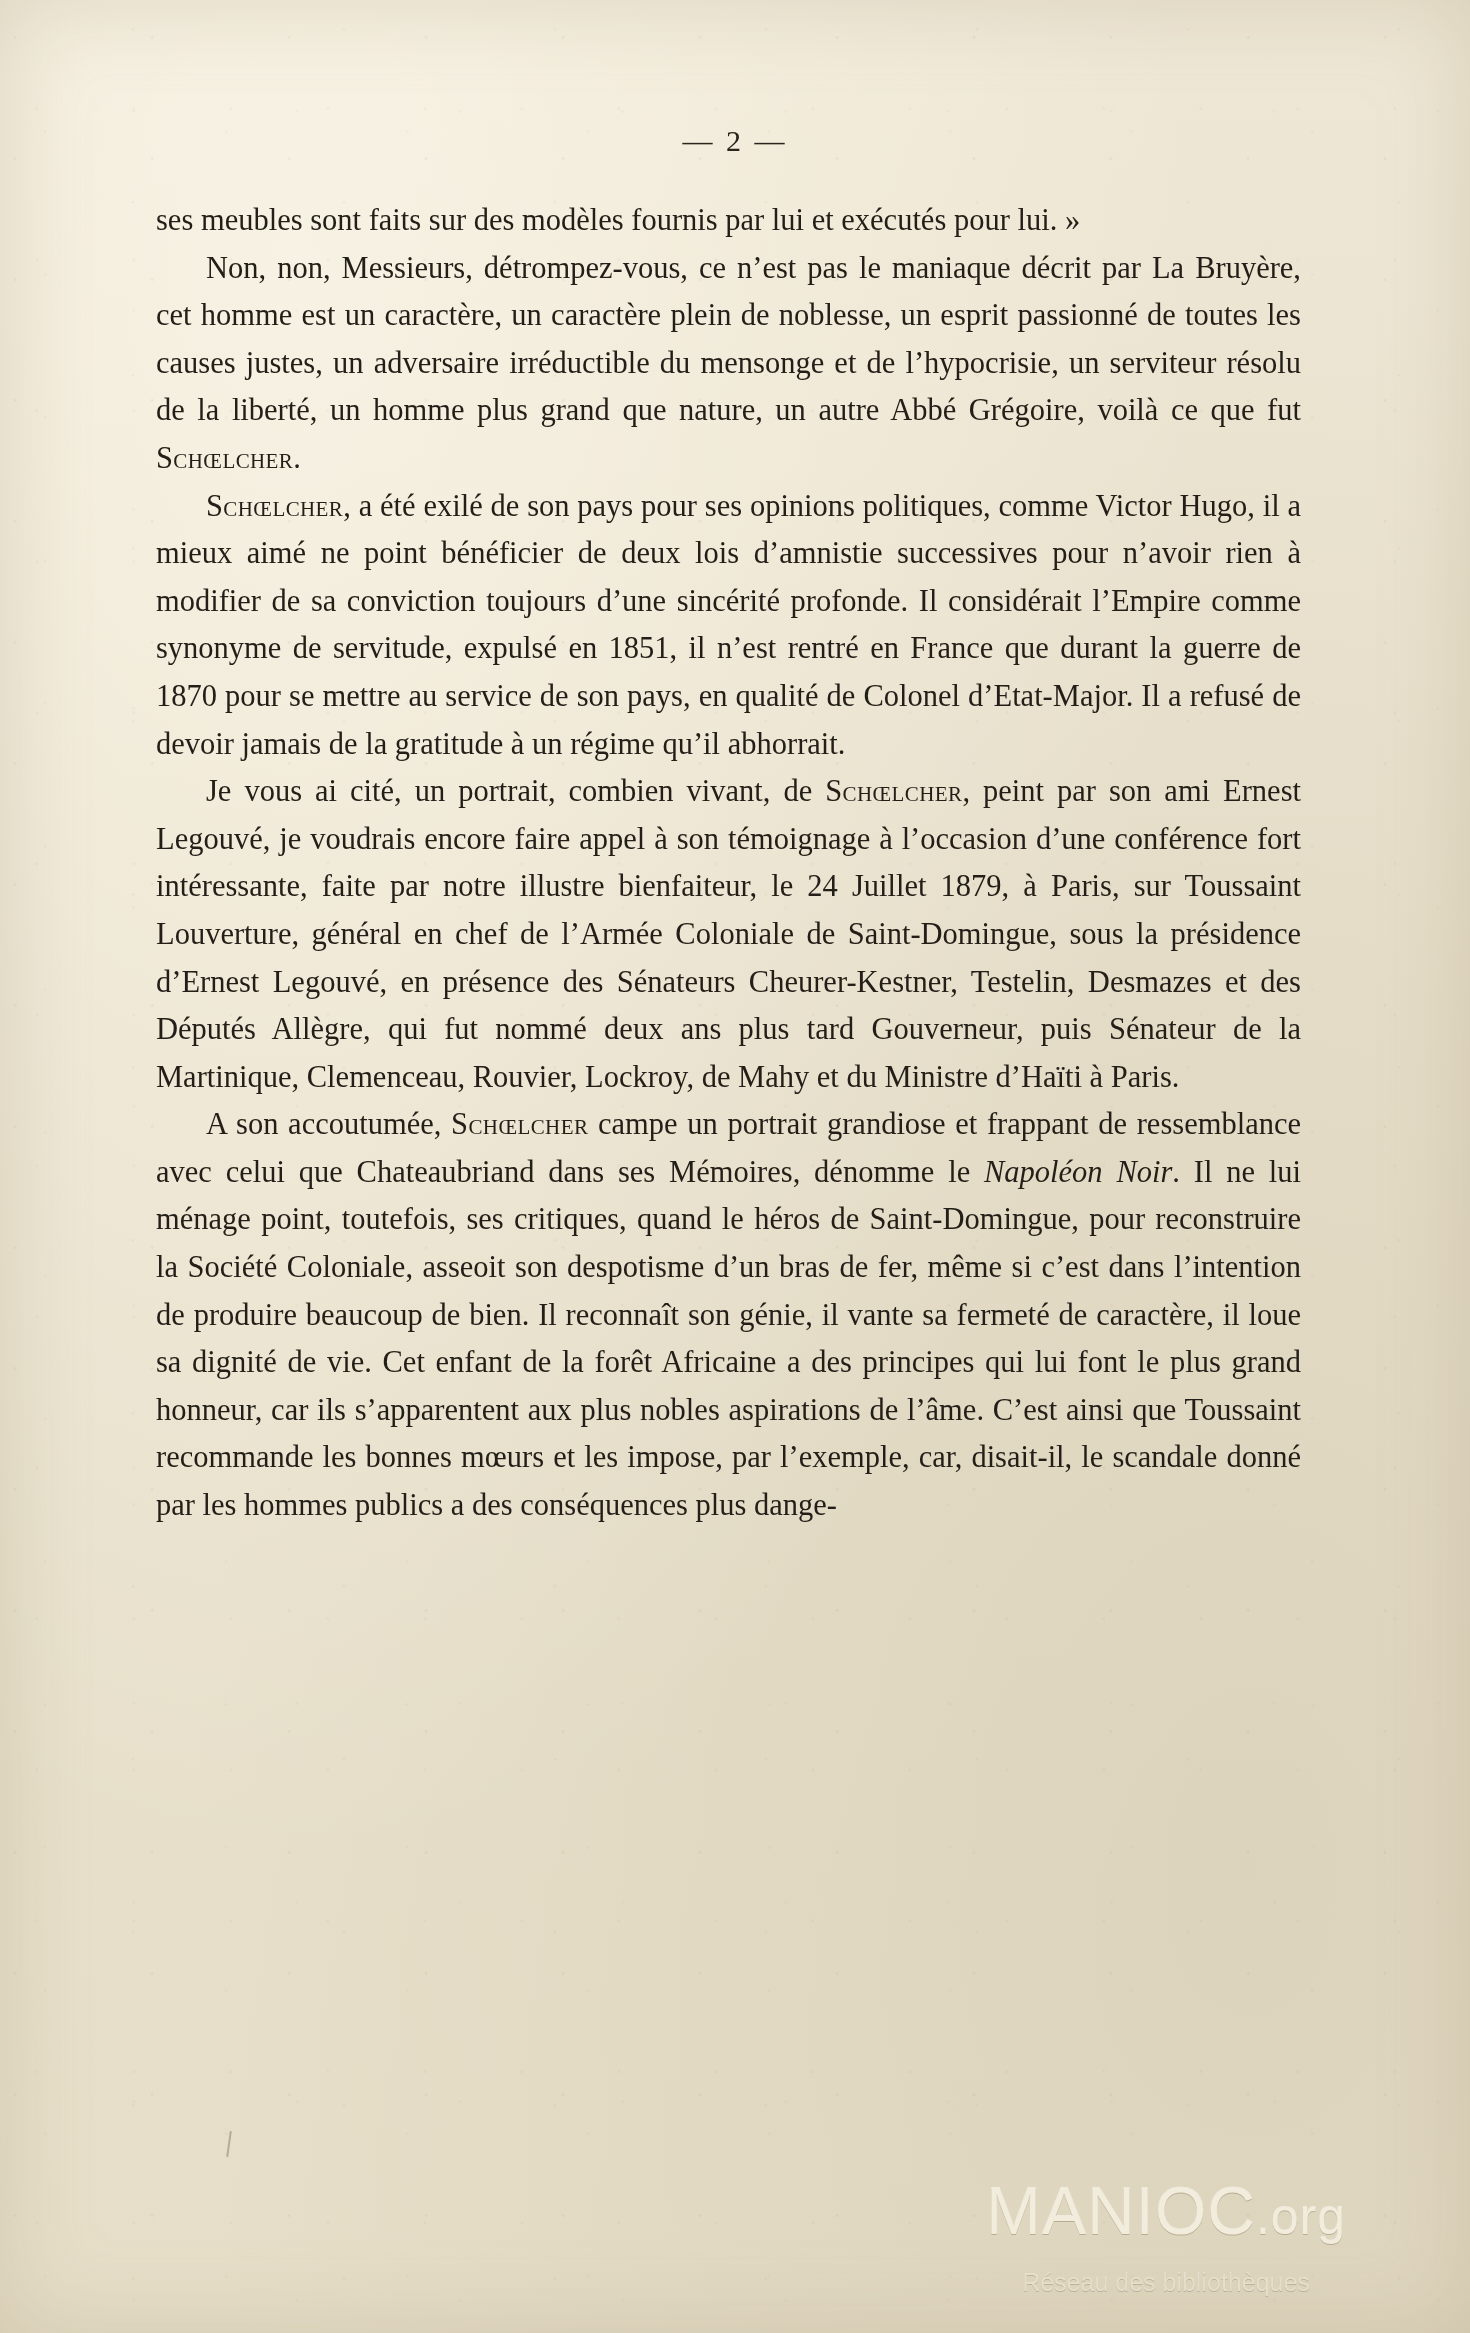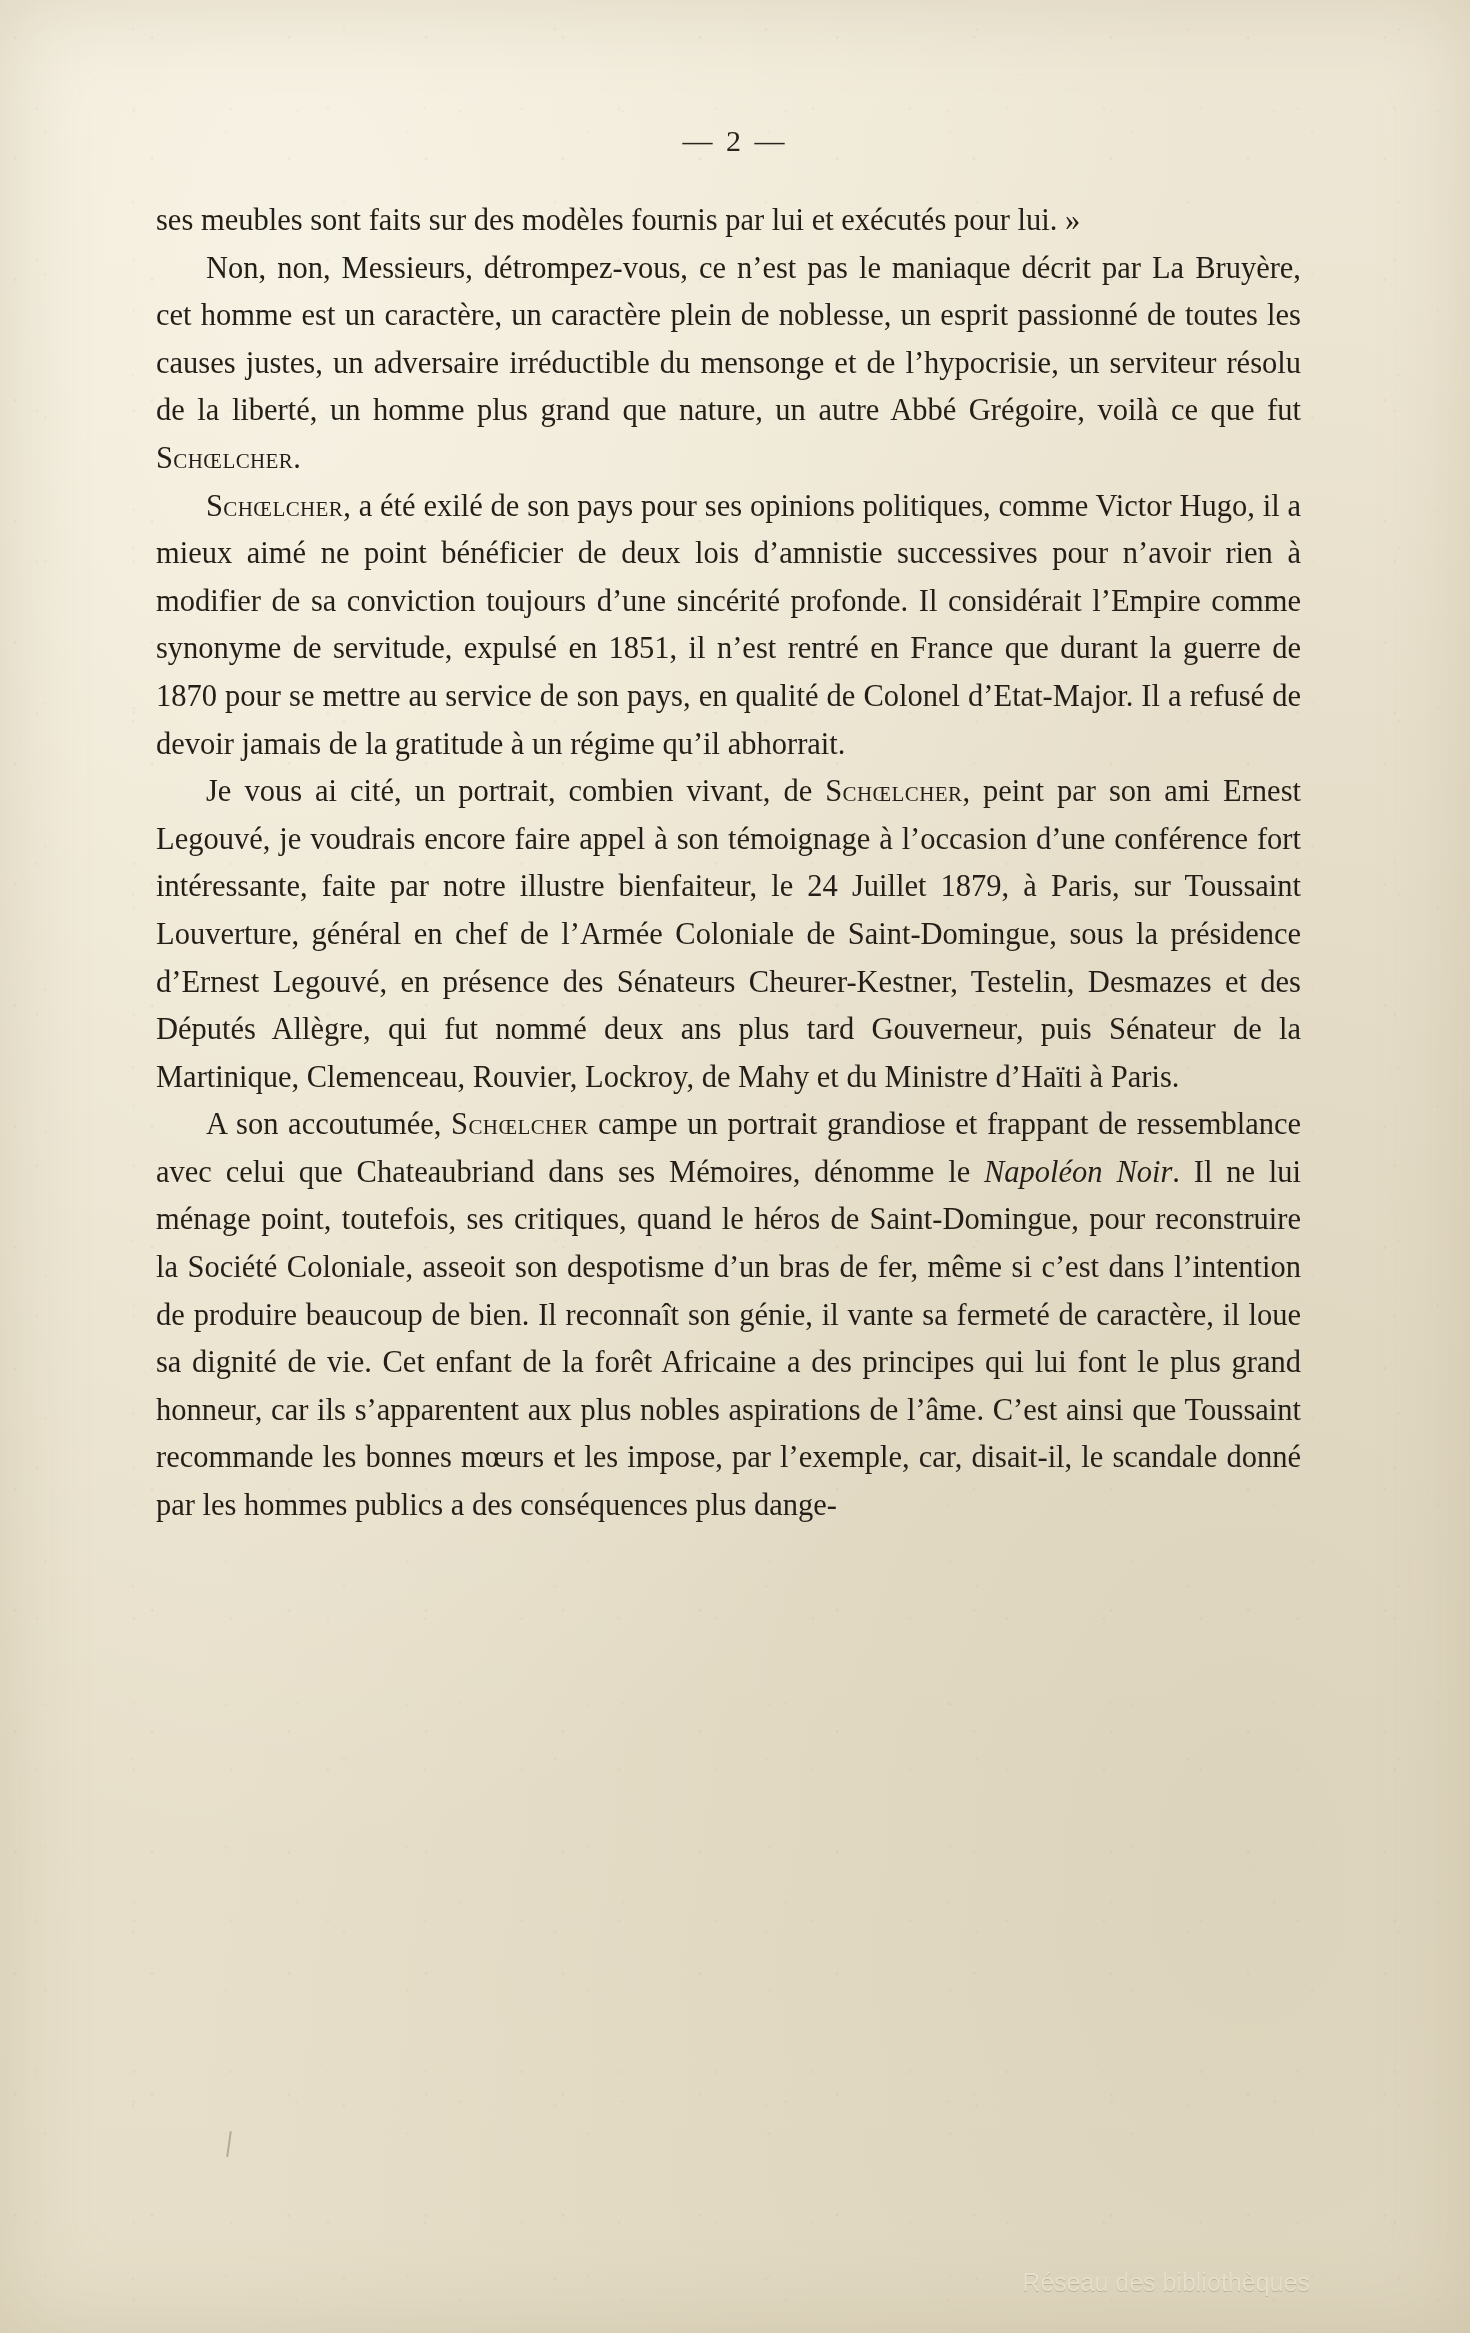--- a/index.html
+++ b/index.html
@@ -87,21 +87,21 @@
     line-height: 1;
     text-shadow:
       0 1px 0 rgba(150,138,110,.55),
       0 -1px 0 rgba(255,255,255,.5);
     color: #f2ecdc;
   }
   .wm-logo .org {
     font-size: 50px;
   }
   .wm-sub {
-    margin-top: 4px;
+    margin-top: 24px;
     font-family: "Liberation Sans", sans-serif;
     font-size: 25px;
     color: #e9e2cf;
     text-shadow: 0 1px 0 rgba(150,138,110,.45);
   }
   .wm-city {
     margin-top: 4px;
     font-family: "Liberation Serif", serif;
     font-style: italic;
     font-size: 27px;
@@ -136,17 +136,18 @@
     <p>ses meubles sont faits sur des modèles fournis par lui et exécutés pour lui. »</p>
     <p class="indent">Non, non, Messieurs, détrompez-vous, ce n’est pas le maniaque décrit par La Bruyère, cet homme est un caractère, un caractère plein de noblesse, un esprit passionné de toutes les causes justes, un adversaire irréductible du mensonge et de l’hypocrisie, un serviteur résolu de la liberté, un homme plus grand que nature, un autre Abbé Grégoire, voilà ce que fut <span class="sc">Schœlcher</span>.</p>
     <p class="indent"><span class="sc">Schœlcher</span>, a été exilé de son pays pour ses opinions politiques, comme Victor Hugo, il a mieux aimé ne point bénéficier de deux lois d’amnistie successives pour n’avoir rien à modifier de sa conviction toujours d’une sincérité profonde. Il considérait l’Empire comme synonyme de servitude, expulsé en 1851, il n’est rentré en France que durant la guerre de 1870 pour se mettre au service de son pays, en qualité de Colonel d’Etat-Major. Il a refusé de devoir jamais de la gratitude à un régime qu’il abhorrait.</p>
     <p class="indent">Je vous ai cité, un portrait, combien vivant, de <span class="sc">Schœlcher</span>, peint par son ami Ernest Legouvé, je voudrais encore faire appel à son témoignage à l’occasion d’une conférence fort intéressante, faite par notre illustre bienfaiteur, le 24 Juillet 1879, à Paris, sur Toussaint Louverture, général en chef de l’Armée Coloniale de Saint-Domingue, sous la présidence d’Ernest Legouvé, en présence des Sénateurs Cheurer-Kestner, Testelin, Desmazes et des Députés Allègre, qui fut nommé deux ans plus tard Gouverneur, puis Sénateur de la Martinique, Clemenceau, Rouvier, Lockroy, de Mahy et du Ministre d’Haïti à Paris.</p>
     <p class="indent">A son accoutumée, <span class="sc">Schœlcher</span> campe un portrait grandiose et frappant de ressemblance avec celui que Chateaubriand dans ses Mémoires, dénomme le <span class="it">Napoléon Noir</span>. Il ne lui ménage point, toutefois, ses critiques, quand le héros de Saint-Domingue, pour reconstruire la Société Coloniale, asseoit son despotisme d’un bras de fer, même si c’est dans l’intention de produire beaucoup de bien. Il reconnaît son génie, il vante sa fermeté de caractère, il loue sa dignité de vie. Cet enfant de la forêt Africaine a des principes qui lui font le plus grand honneur, car ils s’apparentent aux plus nobles aspirations de l’âme. C’est ainsi que Toussaint recommande les bonnes mœurs et les impose, par l’exemple, car, disait-il, le scandale donné par les hommes publics a des conséquences plus dange-</p>
   </div>
 
   <div class="tick"></div>
 
   <div class="watermark">
+    <div class="wm-logo"><span>MANIOC</span><span class="org">.org</span></div>
     <div class="wm-sub">Réseau des bibliothèques</div>
   </div>
 
   <div class="edge-shadow"></div>
 </div>
 
 </body></html>

